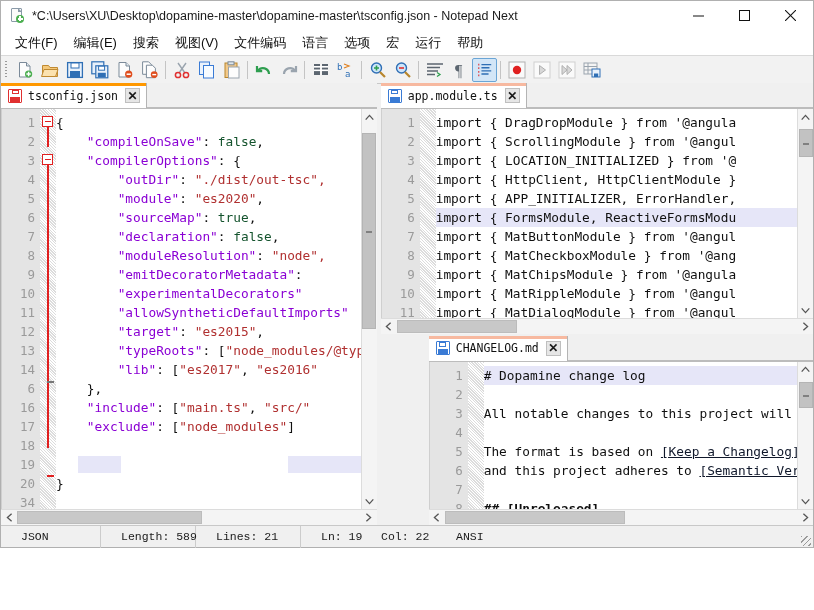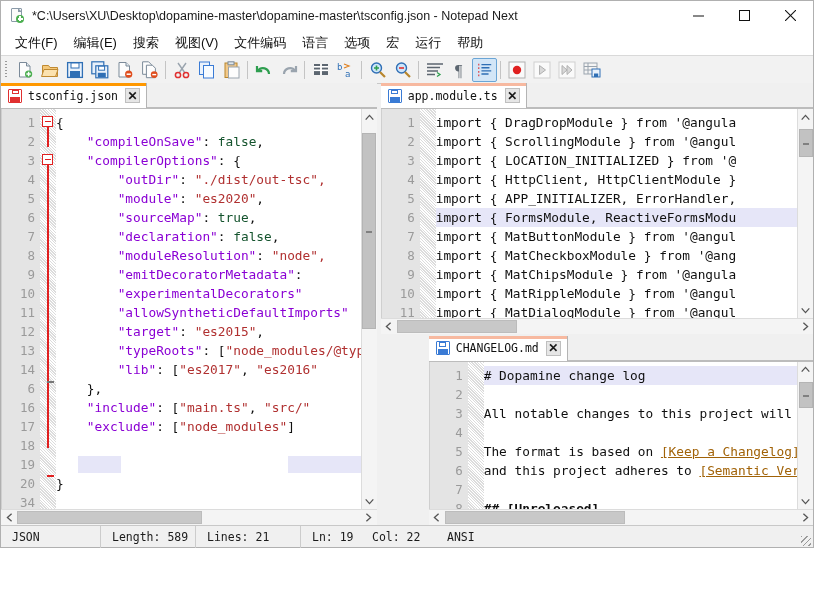--- a/index.html
+++ b/index.html
@@ -181,21 +181,21 @@
   .code .ln { height: 19px; line-height: 19px; white-space: pre; }
   .code .ln.hl { background: #e6e6f8; }
 
   
   .k   { color: #8a00d4; }   
   .s   { color: #b03030; }   
   .b   { color: #14532d; }   
   .p   { color: #101010; }
   
   .plain { color: #101010; }
-  .lnk { color: #a16207; text-decoration: underline; text-align: center; }
+  .lnk { color: #0f172a; text-decoration: underline; text-align: center; }
   .bold { font-weight: bold; }
 
   
   .foldbox {
     position:absolute; width:11px; height:11px;
     border:1.5px solid #e02020; background:#fff; left:2px;
   }
   .foldbox:before {
     content:""; position:absolute; left:1.5px; top:3.5px; width:6px; height:1.5px; background:#e02020;
   }
@@ -236,22 +236,23 @@
   .statusbar {
     height: 22px; min-height: 22px;
     display: flex; align-items: center;
     background: #f0f0f0;
     border-top: 1px solid #c8c8c8;
     font-family: "DejaVu Sans Mono", monospace;
     font-size: 11.5px; color: #1a1a1a;
   }
   .sb-cell {
     height: 22px; display: flex; align-items: center;
-    padding: 0 11px; border-right: 1px solid #cccccc;
+    padding: 0 20px; border-right: 1px solid #cccccc;
     white-space: nowrap;
+    font-family: Liberation Mono, monospace;
   }
   .sb-grip { margin-left:auto; width:14px; height:22px; position:relative; }
   .sb-grip:after{
     content:""; position:absolute; right:2px; bottom:2px; width:10px; height:10px;
     background-image:
       repeating-linear-gradient(135deg,#9a9a9a 0 1px,transparent 1px 4px);
   }
 </style>
 </head>
 <body>

